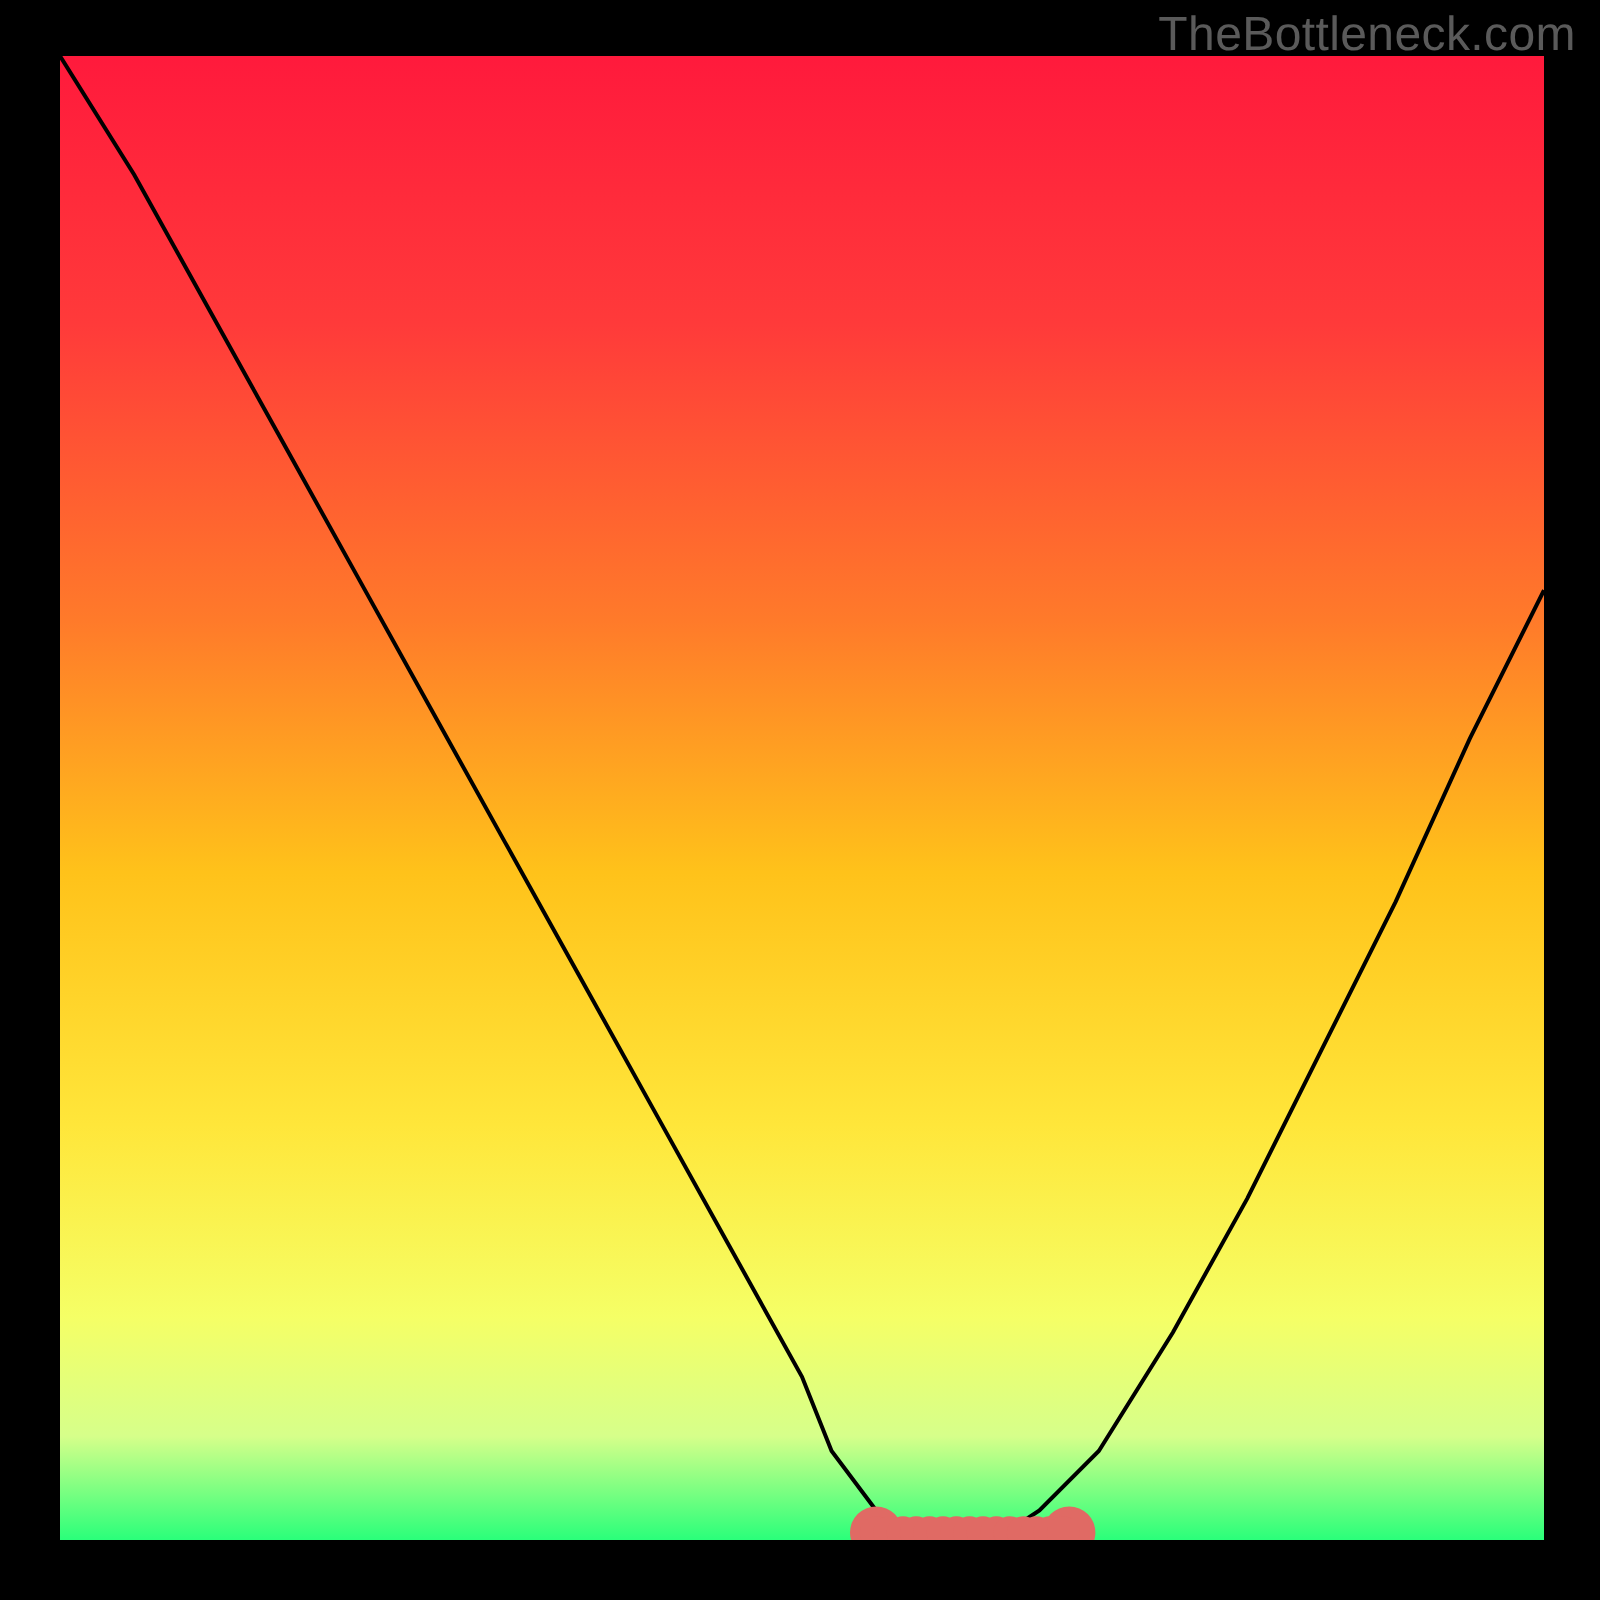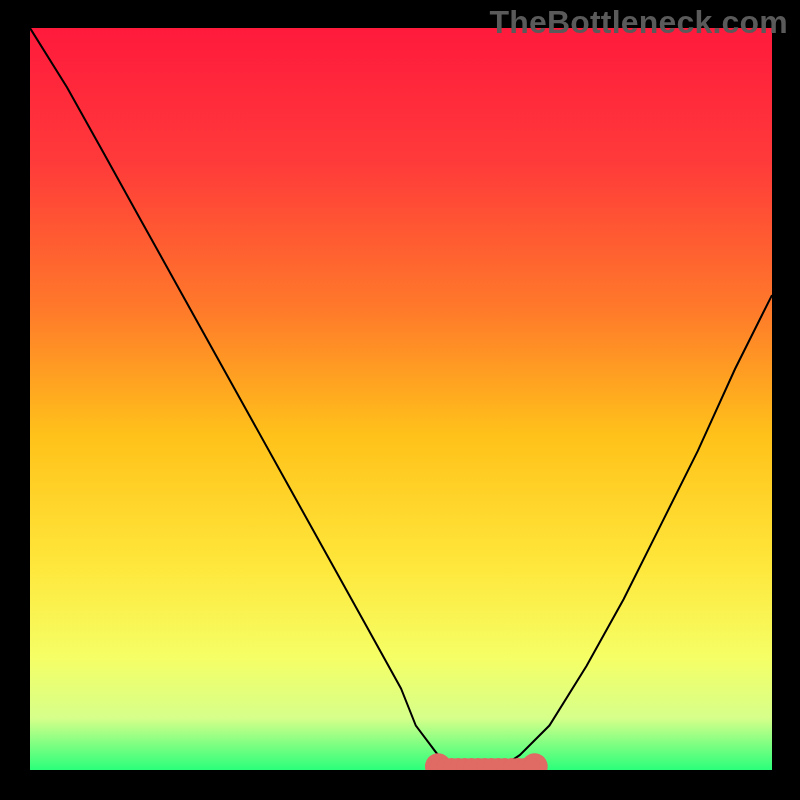--- a/index.html
+++ b/index.html
@@ -15,22 +15,22 @@
     position: relative;
     width: 800px;
     height: 800px;
     background: #000;
   }
   .watermark {
     position: absolute;
     top: 4px;
     right: 12px;
     color: #5a5a5a;
-    font-size: 32px;
-    font-weight: 700;
+    font-size: 24px;
+    font-weight: 400;
     letter-spacing: 0.2px;
     z-index: 5;
   }
   .plot-area {
     position: absolute;
     left: 30px;
     top: 28px;
     width: 742px;
     height: 742px;
   }

